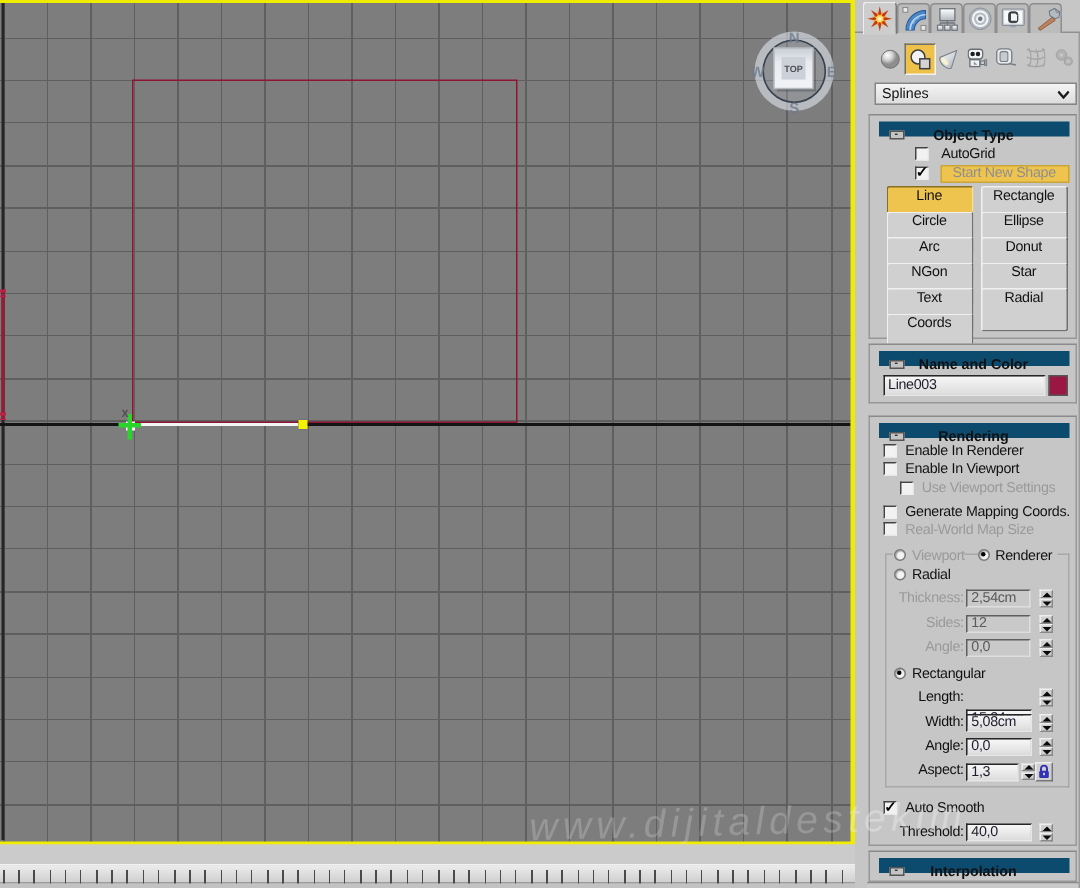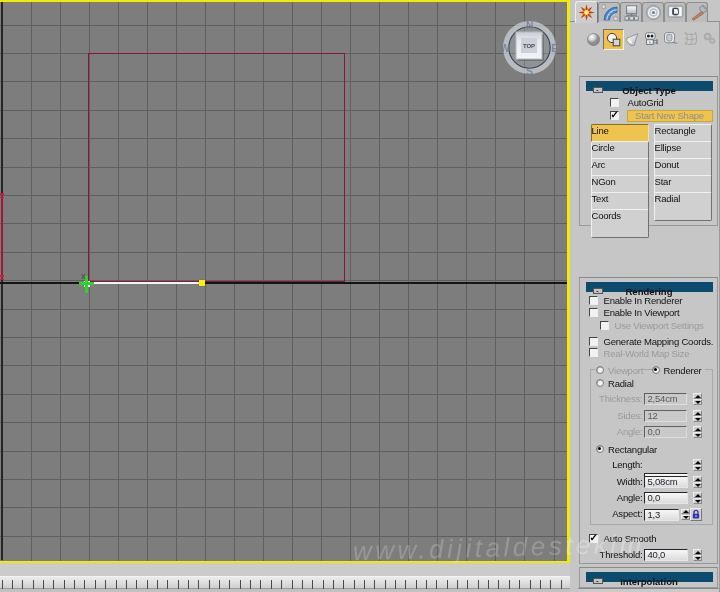--- a/index.html
+++ b/index.html
@@ -24,21 +24,21 @@
 #dropdown{position:absolute;left:13px;top:54.5px;width:135px;height:15px;background:linear-gradient(#f4f4f4,#dcdcdc);border:1px solid #858585;font-size:9.5px;color:#111;line-height:13px;padding-left:4px}
 #dropdown .chev{position:absolute;right:4px;top:4.5px;width:8px;height:6px}
 
 .roll{position:absolute;left:8.5px;width:139px;border:1px solid #989898;border-top-color:#8a8a8a;background:#c6c6c6}
 .rhead{position:absolute;left:6px;top:4px;right:4px;height:10px;background:#c2c2c2;border:5px solid #0c4a6e;font-size:9.5px;font-weight:bold;color:#111;text-align:center;line-height:9.5px}
 .rhead .minus{position:absolute;left:2px;top:1px;width:10px;height:6px;border:1px solid #555;font-size:7px;line-height:4px;text-align:center;background:#c4c4c4;font-weight:bold;color:#222}
 .cb{position:absolute;width:9px;height:9px;background:#f2f2f2;border:1px solid #777;border-top-color:#444;border-left-color:#444;border-bottom-color:#eee;border-right-color:#eee}
 .cb .chk{position:absolute;left:0px;top:-3px;font-size:10px;font-weight:bold;color:#000}
 .lbl{position:absolute;font-size:9.5px;letter-spacing:-0.2px;color:#111;white-space:nowrap}
 .glbl{color:#9a9a9a}
-.btn{position:absolute;width:58px;height:29px;background:#d0d0d0;border:1px solid #707070;border-top-color:#f0f0f0;border-left-color:#f0f0f0;border-radius:2px;font-size:9.5px;letter-spacing:-0.2px;color:#111;line-height:11px}
+.btn{position:absolute;width:58px;height:29px;background:#d0d0d0;border:1px solid #707070;border-top-color:#f0f0f0;border-left-color:#f0f0f0;border-radius:2px;font-size:9.5px;letter-spacing:-0.2px;color:#111;text-align:center;line-height:11px}
 .btnyellow{background:#eec44e;border-color:#f6e19a;border-top-color:#8a6d20;border-left-color:#8a6d20}
 .radio{position:absolute;width:8px;height:8px;border-radius:50%;background:#f4f4f4;border:1px solid #787878;box-shadow:inset 0.5px 0.5px 1px rgba(0,0,0,0.45)}
 .radio .dot{position:absolute;left:1.5px;top:1.5px;width:3px;height:3px;border-radius:50%;background:#000}
 .field{position:absolute;height:12px;background:linear-gradient(#f7f7f7,#dcdcdc);border:1px solid #e6e6e6;border-top:1.5px solid #262626;border-left:1.5px solid #262626;font-size:9.5px;letter-spacing:-0.2px;color:#1d1d2e;line-height:9.5px;padding-left:2.5px;white-space:nowrap}
 .fielddis{background:#c9c9c9;border-color:#dedede;border-top-color:#5f5f5f;border-left-color:#5f5f5f;color:#5a5a5a}
 .spin{position:absolute;width:9px;height:12px}
 .spin .up,.spin .dn{position:absolute;left:0;width:9px;height:5.5px;background:#cfcfcf;border:1px solid #888;border-top-color:#eee;border-left-color:#eee;font-size:0}
 .spin .up{top:0}.spin .dn{top:6px}
 .spin i{position:absolute;left:1.2px;width:0;height:0;border-left:3px solid transparent;border-right:3px solid transparent}
 .spin .up i{top:0.8px;border-bottom:3.5px solid #0a0a0a}
@@ -305,20 +305,23 @@
   </svg>
   <svg class="abs" style="left:133px;top:32px" width="13" height="13" viewBox="0 0 13 13">
     <g fill="#b2b2b2" stroke="#9a9a9a" stroke-width="0.5">
       <circle cx="4.6" cy="4.6" r="3.5"></circle>
       <circle cx="9.2" cy="8.8" r="2.7"></circle>
     </g>
     <circle cx="4.6" cy="4.6" r="1.3" fill="#c6c6c6"></circle>
     <circle cx="9.2" cy="8.8" r="1" fill="#c6c6c6"></circle>
   </svg>
 
+  <div id="dropdown">Splines<svg class="chev" viewBox="0 0 8 6">
+          <path d="M0.5 1 L4 5 L7.5 1" fill="none" stroke="#1a1a1a" stroke-width="1.6"></path>
+        </svg></div>
 
   <div class="roll" style="top:76px;height:150px">
     <div class="rhead"><span class="minus">-</span>Object Type</div>
     <div class="cb" style="left:30px;top:21px"></div>
     <div class="lbl" style="left:48px;top:20px">AutoGrid</div>
     <div class="cb" style="left:30px;top:34px">
           <span class="chk">✓</span>
         </div>
     <div class="abs" style="left:47px;top:32.5px;width:86px;height:12px;background:#eec44e;border:1px solid #caa53a;font-size:9.5px;letter-spacing:-0.2px;color:#8f8f8f;line-height:10px;text-align:center">Start New Shape</div>
     <div class="btn btnyellow" style="left:11px;top:47px">Line</div>
@@ -327,20 +330,25 @@
     <div class="btn" style="left:74px;top:64px">Ellipse</div>
     <div class="btn" style="left:11px;top:81px">Arc</div>
     <div class="btn" style="left:74px;top:81px">Donut</div>
     <div class="btn" style="left:11px;top:98px">NGon</div>
     <div class="btn" style="left:74px;top:98px">Star</div>
     <div class="btn" style="left:11px;top:115px">Text</div>
     <div class="btn" style="left:74px;top:115px">Radial</div>
     <div class="btn" style="left:11px;top:132px">Coords</div>
   </div>
 
+  <div class="roll" style="top:229px;height:40px">
+    <div class="rhead"><span class="minus">-</span>Name and Color</div>
+    <div class="field" style="left:9px;top:20px;width:108px;height:14px;line-height:12px">Line003</div>
+    <div class="abs" style="left:119px;top:20px;width:13px;height:14px;background:#9b1743;border:1px solid #555"></div>
+  </div>
 
   <div class="roll" style="top:277px;height:286.5px">
     <div class="rhead"><span class="minus">-</span>Rendering</div>
     <div class="cb" style="left:9px;top:17.5px"></div>
     <div class="lbl" style="left:24px;top:17px">Enable In Renderer</div>
     <div class="cb" style="left:9px;top:29.5px"></div>
     <div class="lbl" style="left:24px;top:29px">Enable In Viewport</div>
     <div class="cb" style="left:20px;top:42.5px"></div>
     <div class="lbl glbl" style="left:35px;top:42px">Use Viewport Settings</div>
     <div class="cb" style="left:9px;top:58.5px"></div>

